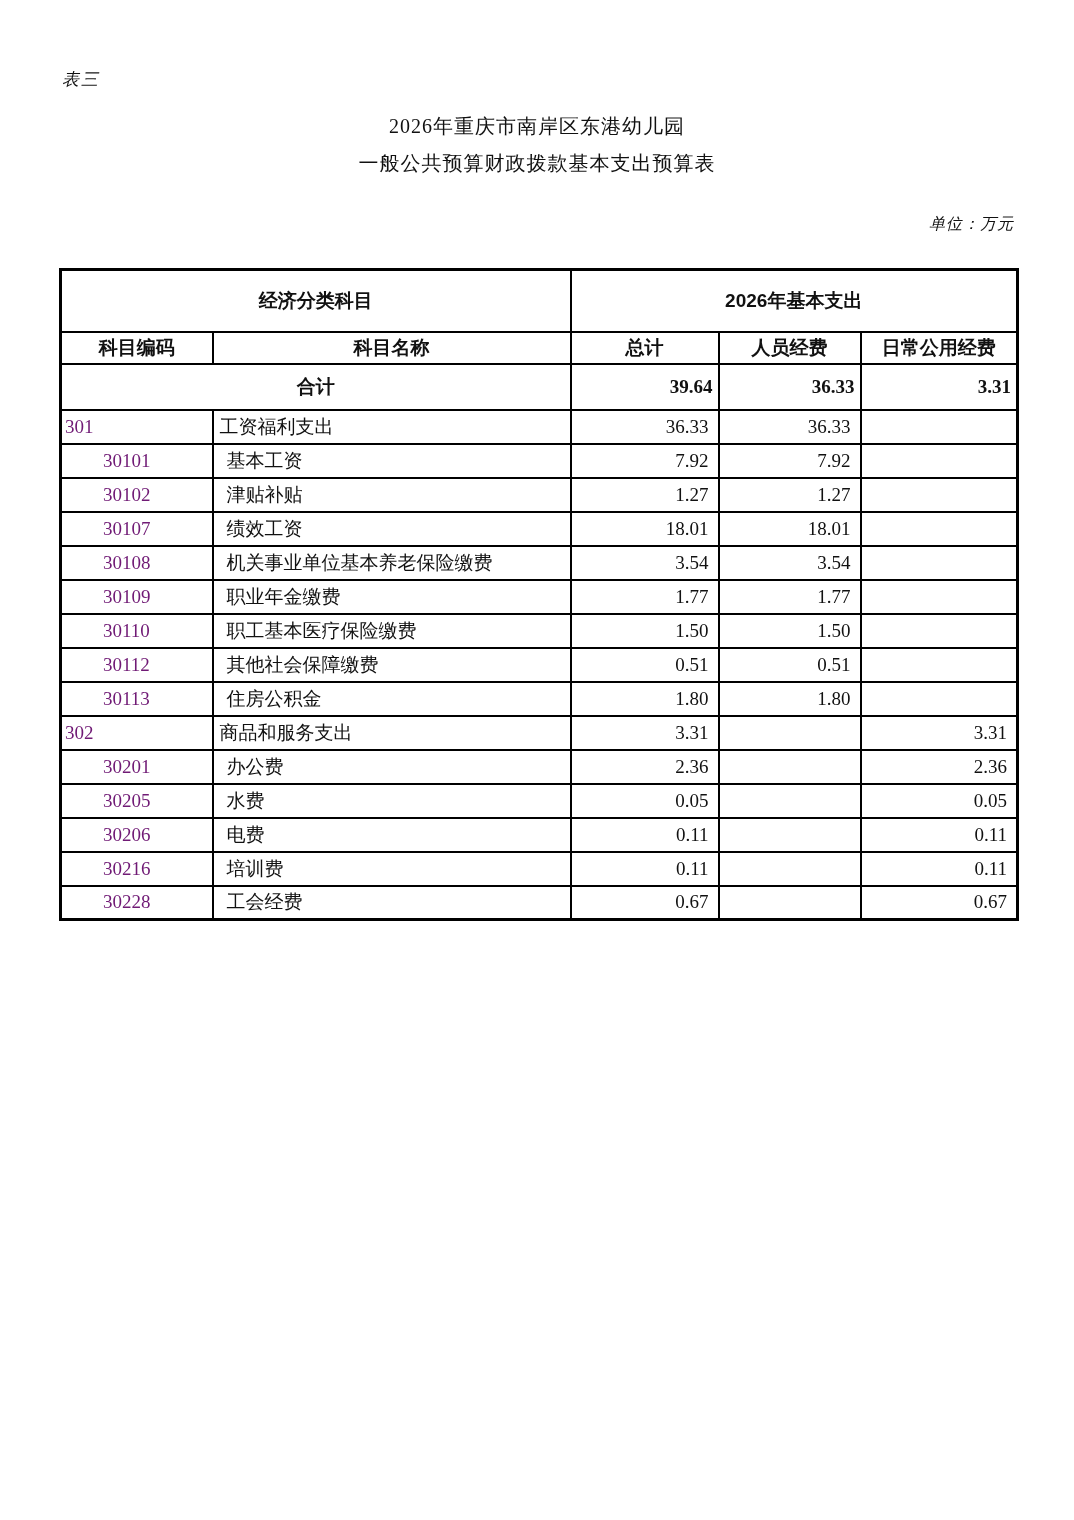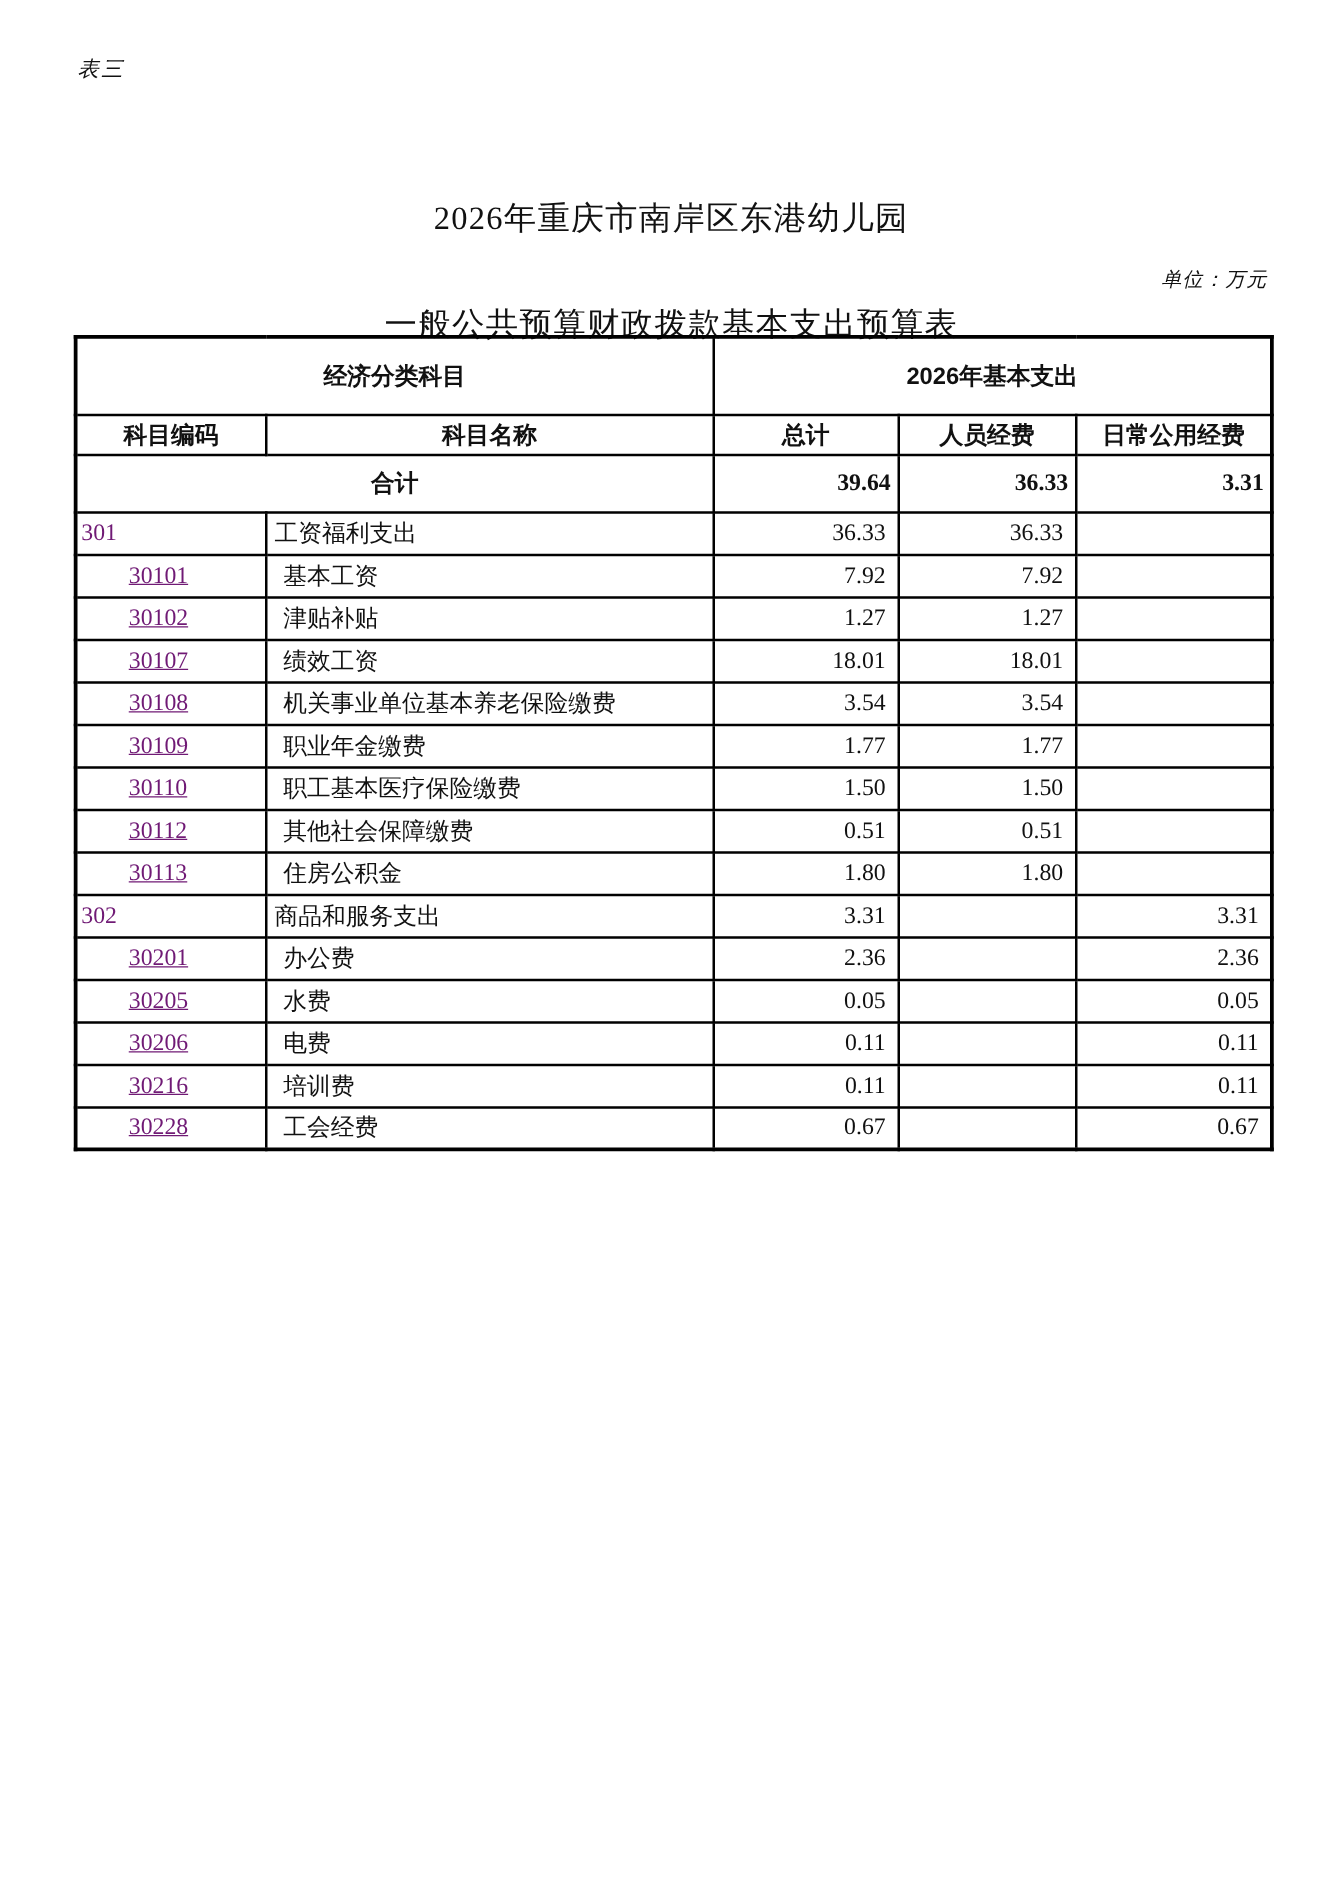--- a/index.html
+++ b/index.html
@@ -7,38 +7,37 @@
   body {
     width: 1074px;
     height: 1520px;
     position: relative;
     font-family: "Liberation Serif", serif;
     color: #111;
   }
   .corner-label {
     position: absolute;
     left: 62px;
-    top: 44px;
+    top: 68px;
     font-size: 17px;
     font-style: italic;
     letter-spacing: 2px;
   }
   .title-block {
     position: absolute;
     left: 0;
     top: 108px;
     width: 1074px;
     text-align: center;
   }
   .title-line {
-    font-size: 26px;
+    font-size: 20px;
     line-height: 37px;
     font-weight: normal;
     letter-spacing: 1px;
-    margin-top: 48px;
   }
   .unit-label {
     position: absolute;
     right: 60px;
     top: 214px;
     font-size: 16px;
     font-style: italic;
     letter-spacing: 1px;
   }
   table.budget {
@@ -85,21 +84,21 @@
     text-align: right;
     padding-right: 5px;
   }
   
   tr.data-row td {
     height: 34px;
     font-size: 19px;
   }
   td.code { font-size: 20px; color: #701a75; }
   td.code.lv1 { padding-left: 3px; }
-  td.code.lv2 { padding-left: 41px; text-decoration: underline; }
+  td.code.lv2 { padding-left: 41px; }
   td.name.lv1 { padding-left: 6px; }
   td.name.lv2 { padding-left: 13px; }
   td.num {
     text-align: right;
     padding-right: 9px;
   }
 </style>
 </head>
 <body>
 

